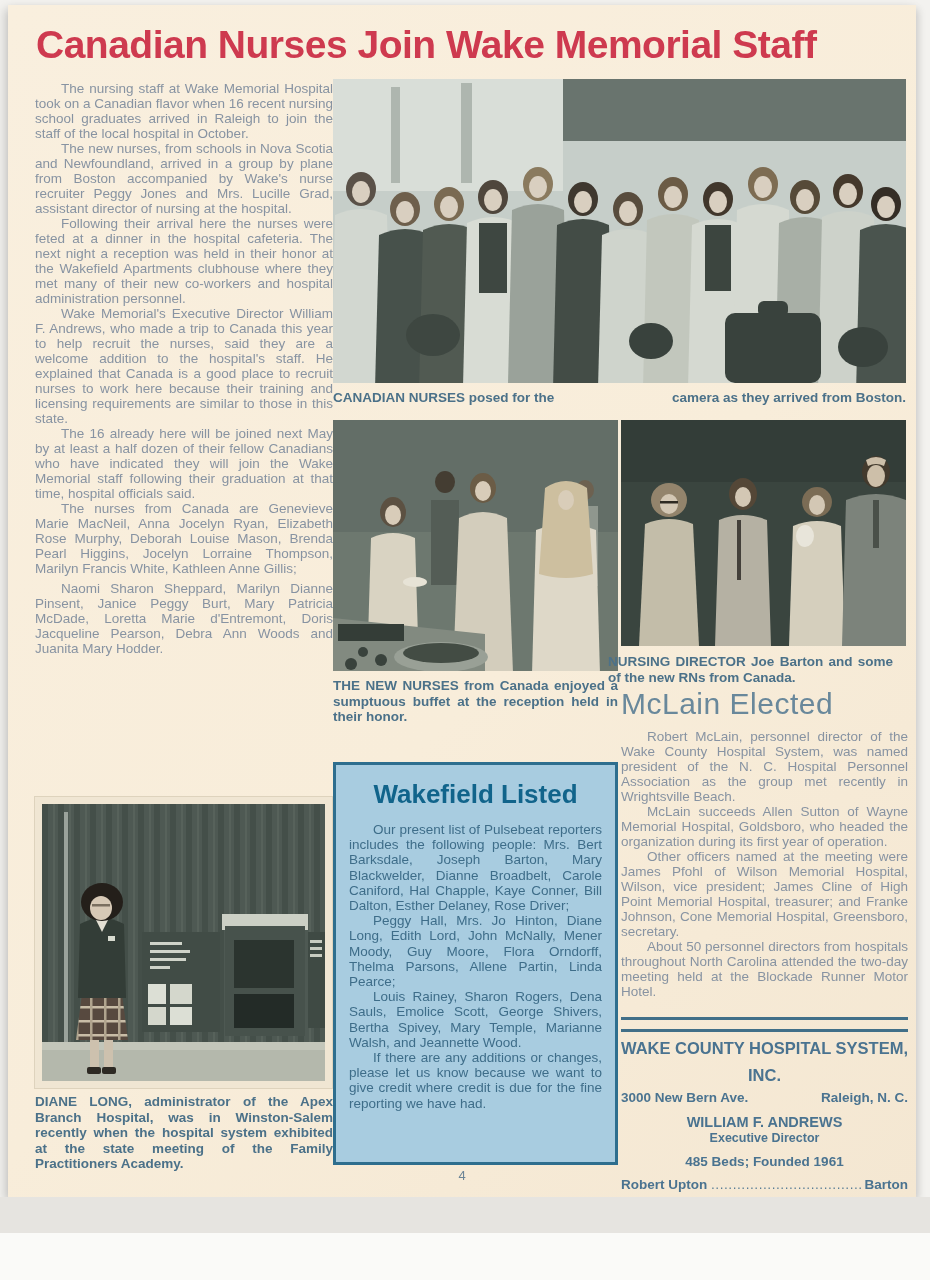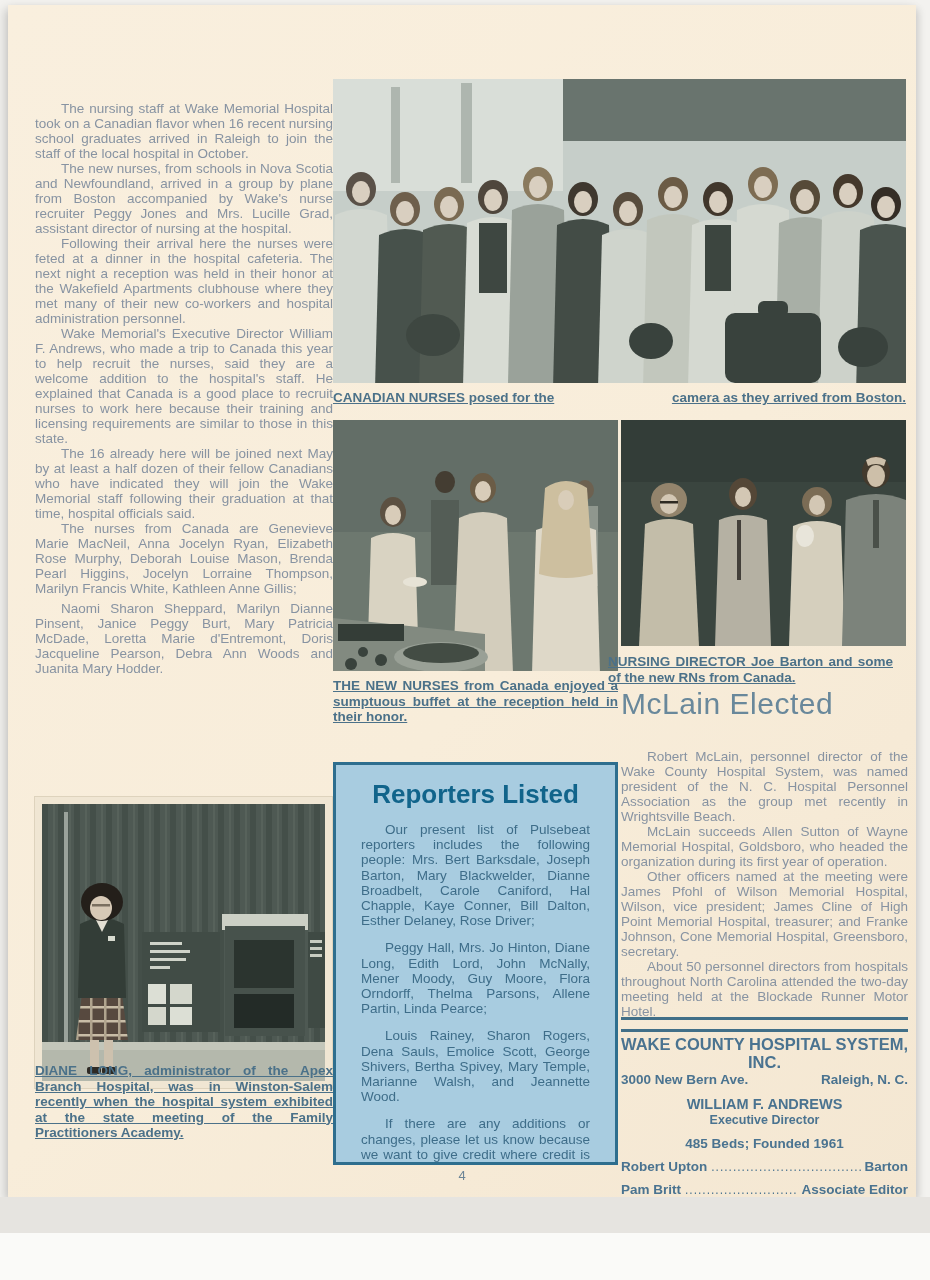--- a/index.html
+++ b/index.html
@@ -18,85 +18,85 @@
   .band2{top:1233px;height:47px;background:#fafaf8;border-bottom:2px solid #e0dfdc;}
 
   .headline{
     position:absolute;left:28px;top:18px;width:866px;
     font-size:39px;font-weight:bold;letter-spacing:-.5px;white-space:nowrap;
     color:#ce3a4f;
   }
   .bodycol{
     position:absolute;color:#8793a2;font-size:13.5px;line-height:15px;
     text-align:justify;
-    margin-top:20px;
   }
   .bodycol p{margin:0;text-indent:26px;}
   .bodycol p.gap{margin-top:5px;}
   .main-col{left:27px;top:76px;width:298px;}
   .mclain-col{left:613px;top:724px;width:287px;}
 
   .caption{
     position:absolute;color:#4b7189;font-weight:bold;
-    font-size:13.5px;line-height:15.5px;text-align:justify;text-decoration:underline;
+    font-size:13.5px;line-height:15.5px;text-align:justify;
   }
   .cap1{left:325px;top:385px;width:573px;text-align-last:justify;white-space:nowrap;
         display:flex;justify-content:space-between;}
   .cap1 span{flex:0 0 auto;}
   .cap2{left:325px;top:673px;width:285px;}
   .cap3{left:600px;top:649px;width:285px;}
-  .cap4{left:27px;top:1058px;width:298px;}
+  .cap4{left:27px;top:1089px;width:298px;}
 
   .photo{position:absolute;overflow:hidden;background:#b9c1ba;}
   .photo svg{display:block;width:100%;height:100%;}
   .photo1{left:325px;top:74px;width:573px;height:304px;}
   .photo2{left:325px;top:415px;width:285px;height:251px;}
   .photo3{left:613px;top:415px;width:285px;height:226px;}
   .photo4{left:27px;top:792px;width:283px;height:277px;
           border:7px solid #f0e6d3;box-shadow:0 0 0 1px #ded3bd;}
 
   .mclain-title{
     position:absolute;left:613px;top:682px;width:287px;
     font-size:30px;color:#69889b;letter-spacing:.5px;
   }
 
   .dbl-rule{position:absolute;left:613px;top:1012px;width:287px;height:9px;
     border-top:3px solid #416f88;border-bottom:3px solid #416f88;}
 
   .masthead{position:absolute;left:613px;top:1030px;width:287px;color:#4a7390;}
-  .mh-org{font-weight:bold;font-size:16.5px;line-height:18px;text-align:center;}
+  .mh-org{font-weight:bold;font-size:16.5px;line-height:27px;text-align:center;}
   .mh-addr{display:flex;justify-content:space-between;font-weight:bold;
            font-size:13.5px;margin-top:1px;}
   .mh-name{font-weight:bold;font-size:14.5px;text-align:center;margin-top:9px;}
   .mh-title{font-weight:bold;font-size:12.5px;text-align:center;margin-top:1px;}
   .mh-beds{font-weight:bold;font-size:13.5px;text-align:center;margin-top:9px;}
   .mh-ed{display:flex;align-items:flex-end;font-weight:bold;font-size:13.5px;margin-top:8px;}
   .mh-ed .leader{flex:1;overflow:hidden;white-space:nowrap;margin:0 4px;
                  letter-spacing:1px;font-weight:normal;font-size:12px;}
 
   .bluebox{
     position:absolute;left:325px;top:757px;width:285px;height:403px;
     box-sizing:border-box;background:#a8cce0;border:3px solid #2e6e8e;
     padding:8px 13px 8px 13px;overflow:hidden;
   }
   .bluebox-title{
     text-align:center;font-weight:bold;font-size:26px;color:#11648b;
     margin:6px 0 12px 0;
   }
   .bluebox-body{color:#3e6d89;font-size:13.5px;line-height:15.2px;text-align:justify;}
-  .bluebox-body p{margin:12px;text-indent:24px;}
+  .bluebox-body p{margin:0;text-indent:24px;}
 
   .pagenum{position:absolute;left:0;top:1163px;width:908px;text-align:center;
            font-size:13px;color:#6b8496;}
 </style>
 </head>
 <body>
 
 <div class="paper">
 
+  <div class="headline">Canadian Nurses Join Wake Memorial Staff</div>
 
   <div class="bodycol main-col">
     <p>The nursing staff at Wake Memorial Hospital took on a Canadian flavor when 16 recent nursing school graduates arrived in Raleigh to join the staff of the local hospital in October.</p>
     <p>The new nurses, from schools in Nova Scotia and Newfoundland, arrived in a group by plane from Boston accompanied by Wake's nurse recruiter Peggy Jones and Mrs. Lucille Grad, assistant director of nursing at the hospital.</p>
     <p>Following their arrival here the nurses were feted at a dinner in the hospital cafeteria. The next night a reception was held in their honor at the Wakefield Apartments clubhouse where they met many of their new co-workers and hospital administration personnel.</p>
     <p>Wake Memorial's Executive Director William F. Andrews, who made a trip to Canada this year to help recruit the nurses, said they are a welcome addition to the hospital's staff. He explained that Canada is a good place to recruit nurses to work here because their training and licensing requirements are similar to those in this state.</p>
     <p>The 16 already here will be joined next May by at least a half dozen of their fellow Canadians who have indicated they will join the Wake Memorial staff following their graduation at that time, hospital officials said.</p>
     <p>The nurses from Canada are Genevieve Marie MacNeil, Anna Jocelyn Ryan, Elizabeth Rose Murphy, Deborah Louise Mason, Brenda Pearl Higgins, Jocelyn Lorraine Thompson, Marilyn Francis White, Kathleen Anne Gillis;</p>
     <p class="gap">Naomi Sharon Sheppard, Marilyn Dianne Pinsent, Janice Peggy Burt, Mary Patricia McDade, Loretta Marie d'Entremont, Doris Jacqueline Pearson, Debra Ann Woods and Juanita Mary Hodder.</p>
   </div>
@@ -289,21 +289,21 @@
       <span>Barton</span>
     </div>
     <div class="mh-ed">
       <span>Pam Britt</span>
       <span class="leader">.............................................</span>
       <span>Associate Editor</span>
     </div>
   </div>
 
   <div class="bluebox">
-    <div class="bluebox-title">Reporters Listed</div>
+    <div class="bluebox-title">Wakefield Listed</div>
     <div class="bluebox-body">
       <p>Our present list of Pulsebeat reporters includes the following people: Mrs. Bert Barksdale, Joseph Barton, Mary Blackwelder, Dianne Broadbelt, Carole Caniford, Hal Chapple, Kaye Conner, Bill Dalton, Esther Delaney, Rose Driver;</p>
       <p>Peggy Hall, Mrs. Jo Hinton, Diane Long, Edith Lord, John McNally, Mener Moody, Guy Moore, Flora Orndorff, Thelma Parsons, Allene Partin, Linda Pearce;</p>
       <p>Louis Rainey, Sharon Rogers, Dena Sauls, Emolice Scott, George Shivers, Bertha Spivey, Mary Temple, Marianne Walsh, and Jeannette Wood.</p>
       <p>If there are any additions or changes, please let us know because we want to give credit where credit is due for the fine reporting we have had.</p>
     </div>
   </div>
 
   <div class="photo photo4">
     <svg viewBox="0 0 283 277" preserveAspectRatio="none">

